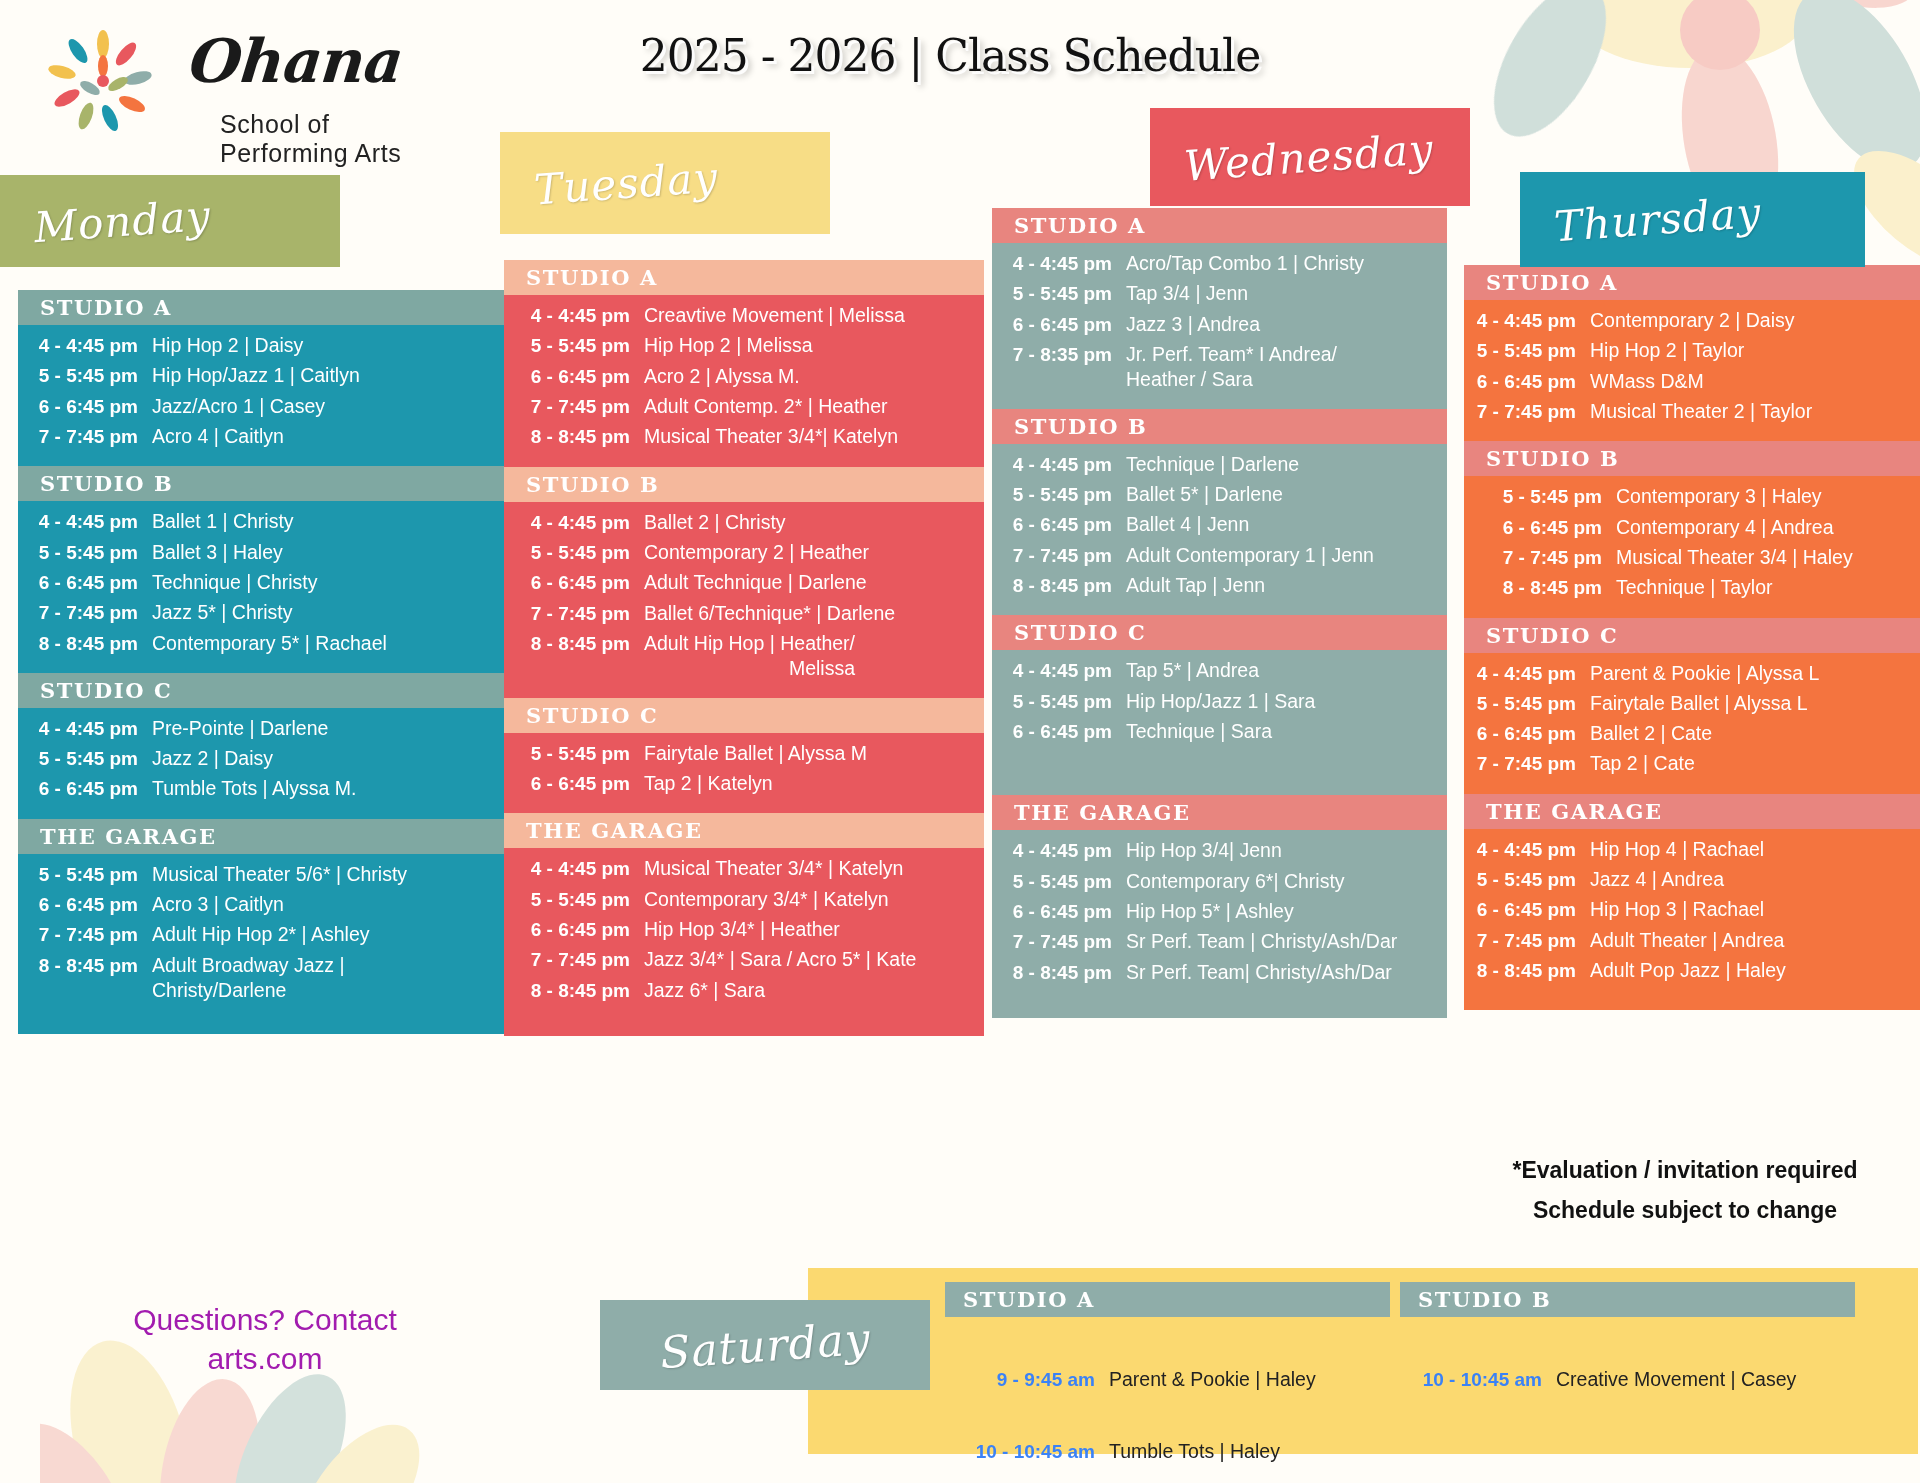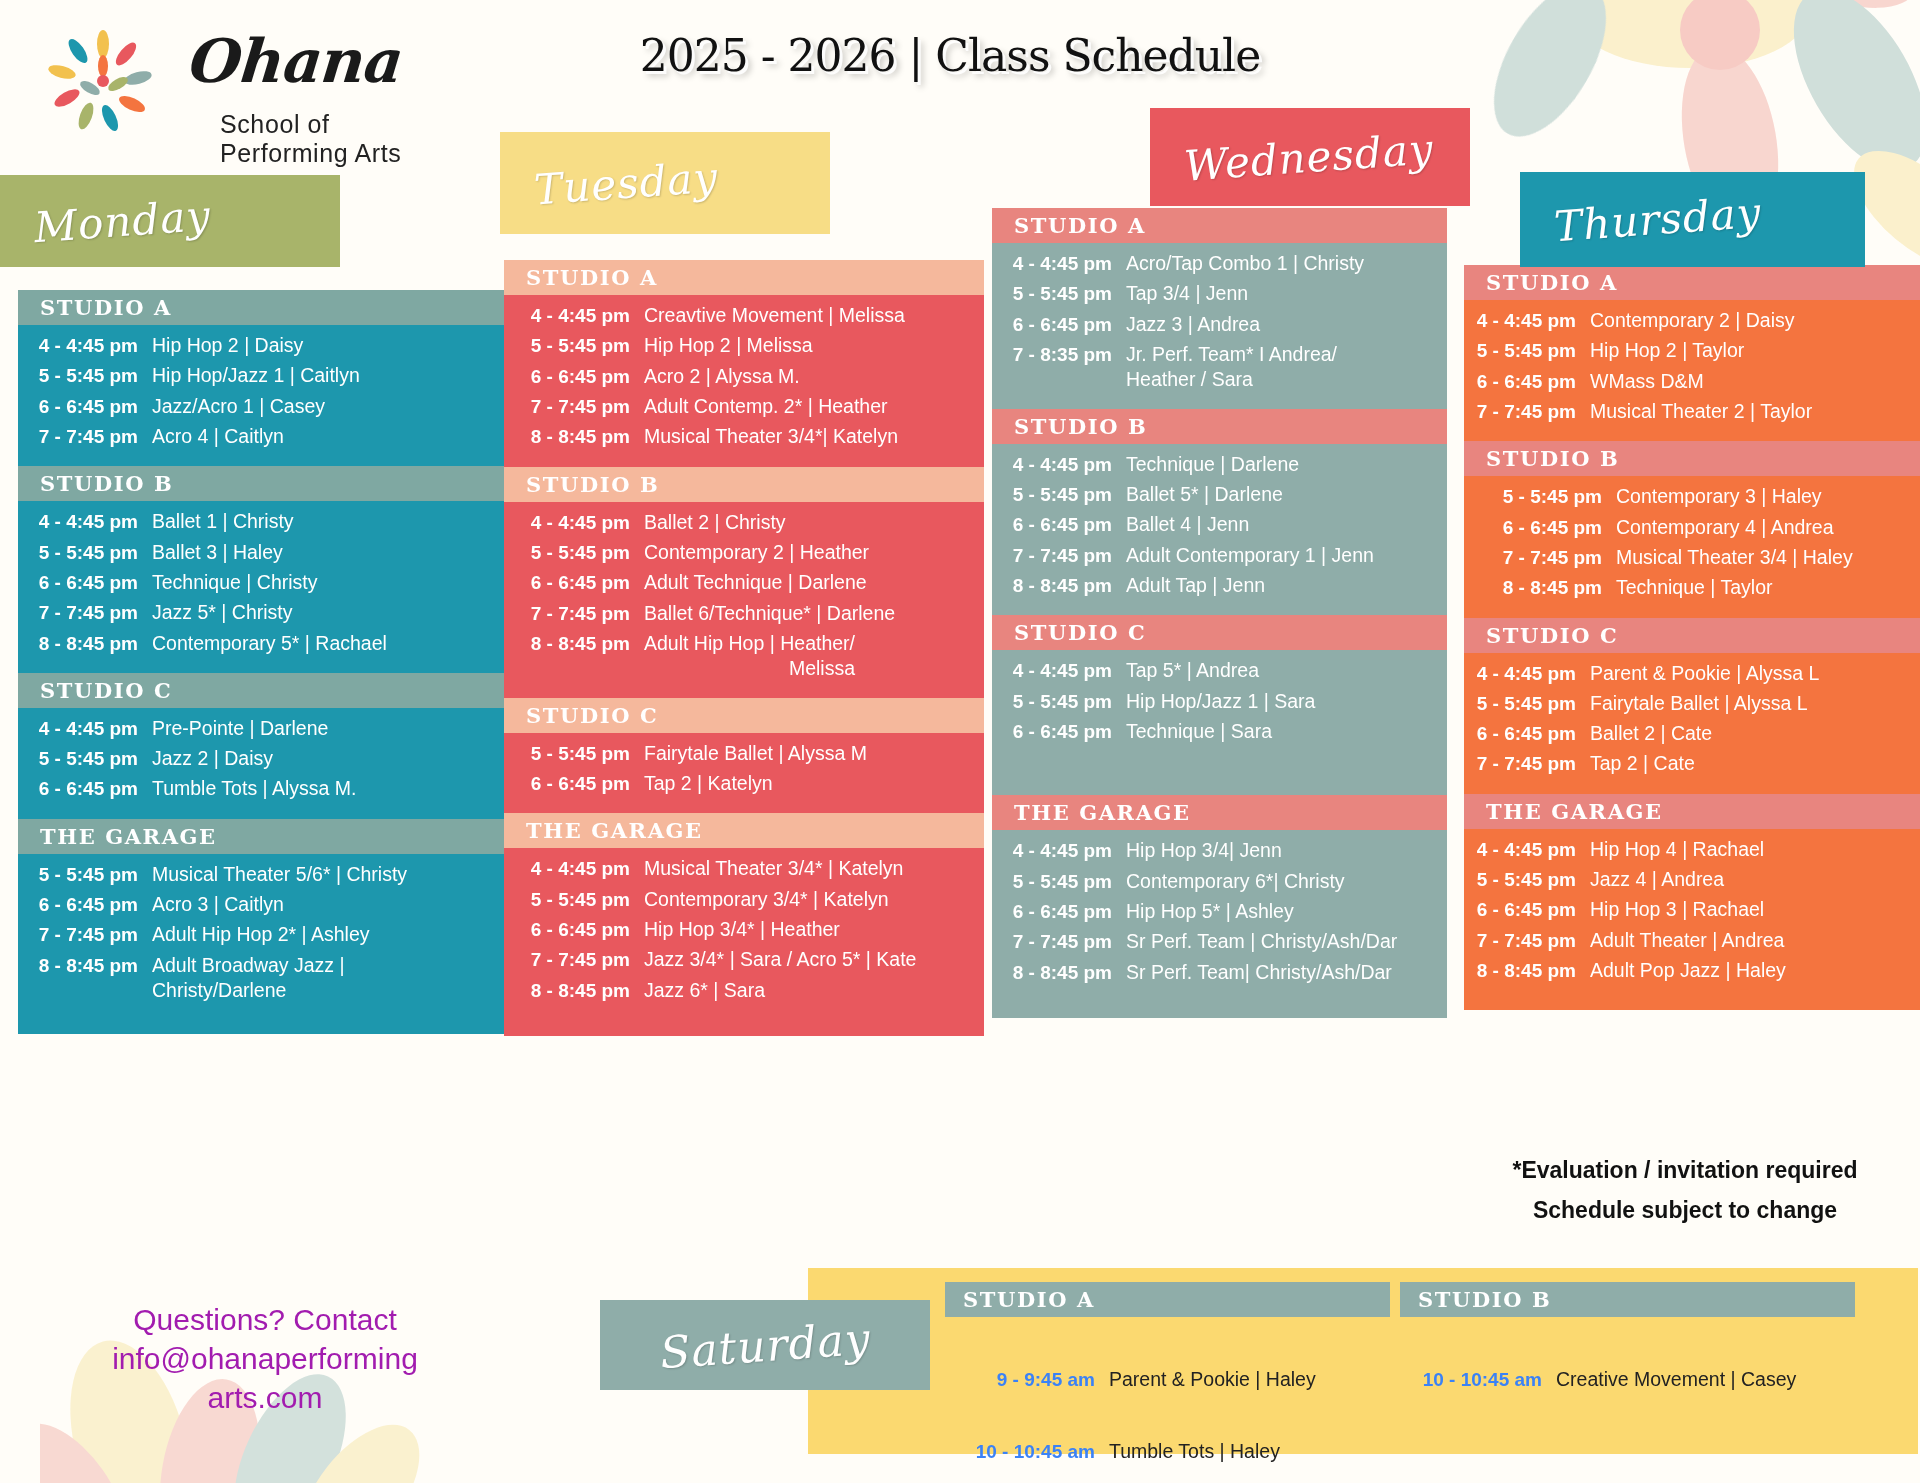--- a/index.html
+++ b/index.html
@@ -567,15 +567,14 @@
   <div class="rows" style="padding-left:0px">
     <div class="row">
         <span class="time">10 - 10:45 am</span>
         <span class="cls">Creative Movement  |  Casey</span>
       </div>
   </div>
 </div>
 
 <div id="contact">
   <div>Questions? Contact</div>
-  <div>info@ohanaperforming</div>
   <div>arts.com</div>
 </div>
 
 </body></html>

